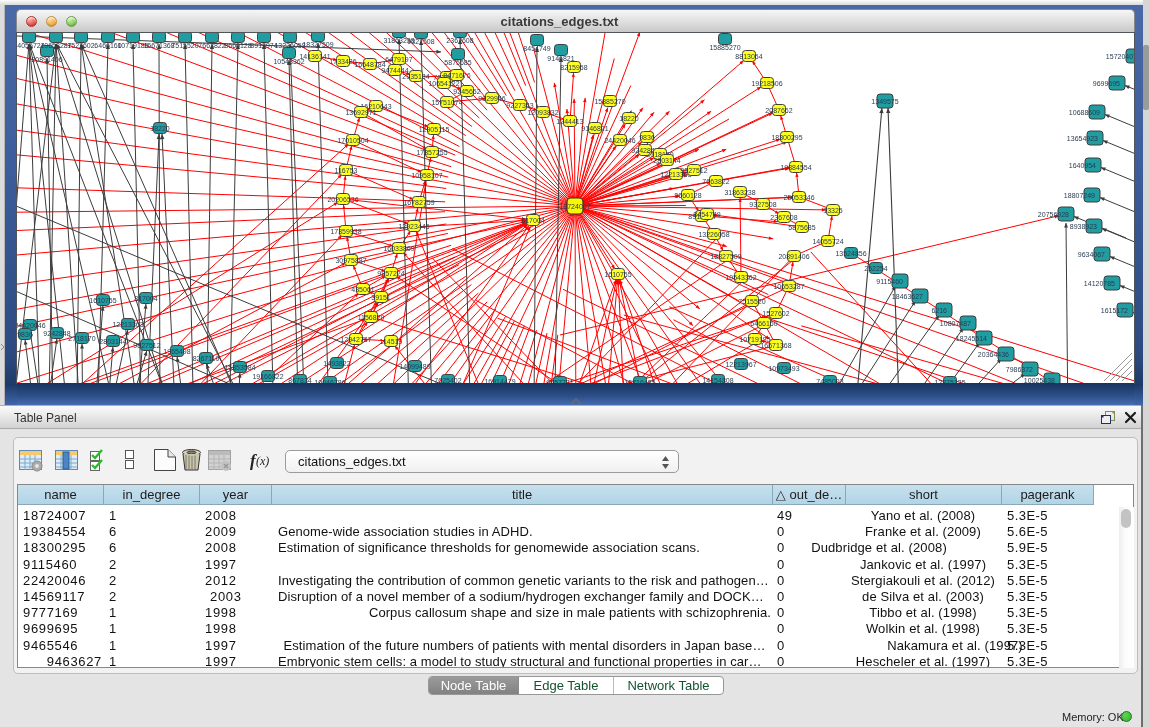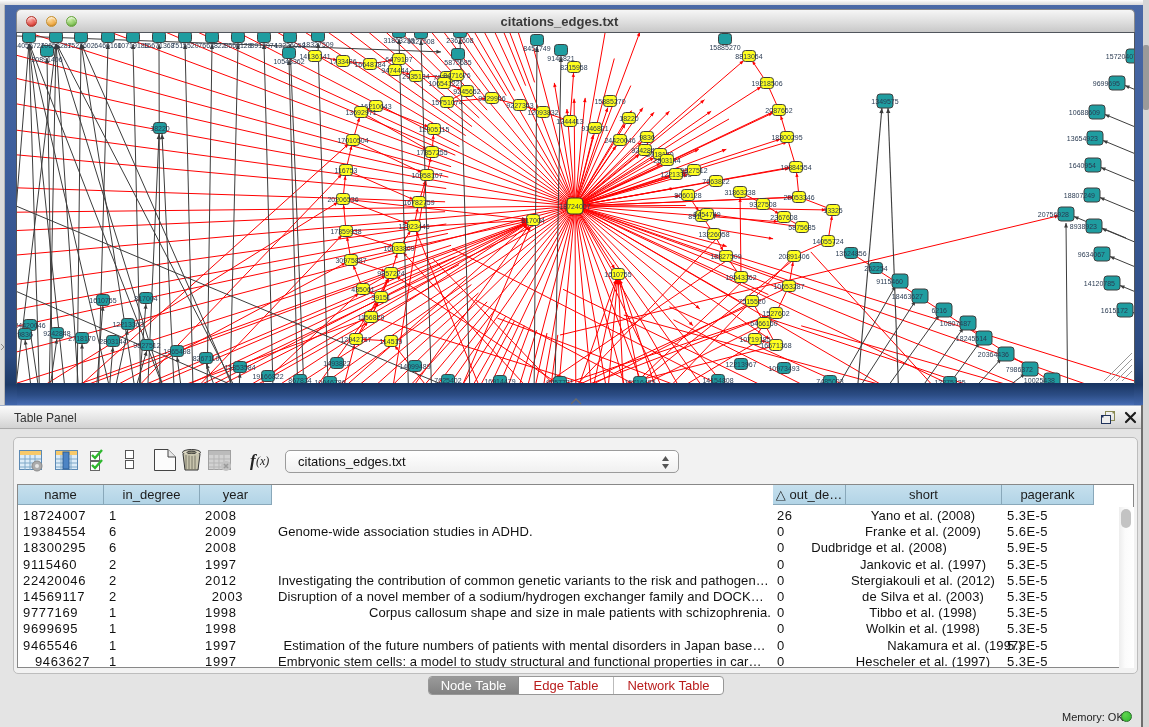--- a/index.html
+++ b/index.html
@@ -14,21 +14,21 @@
 #tpbar{left:0;top:405px;width:1149px;height:24px;background:linear-gradient(#fbfbfb,#e3e3e3 60%,#d2d2d2);border-top:1px solid #9fb0cc;border-bottom:1px solid #ababab;font-size:12px;color:#333}
 #tpbar span{position:absolute;left:14px;top:5px}
 #panelbg{left:0;top:430px;width:1149px;height:297px;background:#e4e4e4}
 #innerpanel{left:13px;top:437px;width:1125px;height:237px;background:#f2f2f2;border:1px solid #bdbdbd;border-radius:5px}
 #combo{left:285px;top:450px;width:394px;height:23px;background:linear-gradient(#fff,#f0f0f0);border:1px solid #9b9b9b;border-radius:5px;font-size:13px;color:#111;line-height:21px;padding-left:12px}
 #table{left:17px;top:484px;width:1117px;height:184px;background:#fff;border:1px solid #888;overflow:hidden}
 .hdr{position:absolute;top:0;height:20px;background:linear-gradient(#c6e0ee,#b2d4e6);border-right:1px solid #89a8ba;border-bottom:1px solid #89a8ba;font-size:13px;color:#1c1c1c;text-align:center;line-height:20px}
 .row{position:absolute;width:1080px;height:17px;font-size:13px;line-height:17px;color:#111;white-space:nowrap}
 .c{position:absolute;overflow:hidden;text-overflow:ellipsis}
 #tabs{left:428px;top:676px;width:296px;height:19px;border:1px solid #979797;border-radius:4px;background:#fff;font-size:13px;overflow:hidden}
-.seg{position:absolute;top:0;height:19px;line-height:18px;text-align:center;color:#b91c1c}
+.seg{position:absolute;top:0;height:19px;line-height:18px;text-align:center;color:#14532d}
 #memory{right:45px;top:710px;font-size:11px;color:#222;position:absolute}
 #greendot{left:1121px;top:711px;width:11px;height:11px;border-radius:50%;background:radial-gradient(circle at 35% 30%,#5fd44f,#2eb82e);border:1px solid #2a6d2a}
 #rightstrip{left:1143px;top:0;width:6px;height:727px;background:#d6d6d6}
 #rightline{left:1141px;top:405px;width:2px;height:322px;background:#6e6e6e}
 #rightthumb{left:1143px;top:45px;width:6px;height:65px;background:#9a9a9a;border-radius:2px}
 #scroll{left:1119px;top:507px;width:15px;height:161px;background:linear-gradient(90deg,#ededed,#fbfbfb 40%,#fff)}
 #thumb{left:1121px;top:509px;width:10px;height:19px;background:#c3c3c3;border-radius:5px}
 </style></head><body>
 <div class="abs" id="mdi"></div>
 <div class="abs" id="topsliver"></div>
@@ -924,44 +924,46 @@
 <div class="abs" id="combo">citations_edges.txt
   <svg style="position:absolute;right:8px;top:4px" width="9" height="15">
       <path d="M4.5 1 L8 6 L1 6 Z" fill="#555"></path>
       <path d="M4.5 14 L8 9 L1 9 Z" fill="#555"></path>
     </svg>
 </div>
 <div class="abs" id="table">
     <div class="hdr" style="left:0px;width:86px">name</div>
     <div class="hdr" style="left:86px;width:96px">in_degree</div>
     <div class="hdr" style="left:182px;width:72px">year</div>
+    <div class="hdr" style="left:254px;width:501px">title</div>
     <div class="hdr" style="left:755px;width:73px">△ out_de…</div>
     <div class="hdr" style="left:828px;width:156px">short</div>
     <div class="hdr" style="left:984px;width:92px">pagerank</div>
     <div class="row" style="top:22px">
       <div class="c" style="left:5px;width:79px;text-align:left;letter-spacing:0.65px">18724007</div>
       <div class="c" style="left:91px;width:89px;text-align:left;letter-spacing:0.65px">1</div>
       <div class="c" style="left:187px;width:65px;text-align:left;letter-spacing:0.65px">2008</div>
-      <div class="c" style="left:759px;width:67px;text-align:left;letter-spacing:0.6px">26</div>
+      <div class="c" style="left:759px;width:67px;text-align:left;letter-spacing:0.6px">49</div>
       <div class="c" style="left:828px;width:154px;text-align:center;letter-spacing:0.12px">Yano et al. (2008)</div>
       <div class="c" style="left:989px;width:85px;text-align:left;letter-spacing:0.45px">5.3E-5</div>
     </div>
     <div class="row" style="top:38.2px">
       <div class="c" style="left:5px;width:79px;text-align:left;letter-spacing:0.65px">19384554</div>
       <div class="c" style="left:91px;width:89px;text-align:left;letter-spacing:0.65px">6</div>
       <div class="c" style="left:187px;width:65px;text-align:left;letter-spacing:0.65px">2009</div>
       <div class="c" style="left:260px;width:493px;text-align:left;letter-spacing:0.08px">Genome-wide association studies in ADHD.</div>
       <div class="c" style="left:759px;width:67px;text-align:left;letter-spacing:0.6px">0</div>
       <div class="c" style="left:828px;width:154px;text-align:center;letter-spacing:0.12px">Franke et al. (2009)</div>
       <div class="c" style="left:989px;width:85px;text-align:left;letter-spacing:0.45px">5.6E-5</div>
     </div>
     <div class="row" style="top:54.400000000000006px">
       <div class="c" style="left:5px;width:79px;text-align:left;letter-spacing:0.65px">18300295</div>
       <div class="c" style="left:91px;width:89px;text-align:left;letter-spacing:0.65px">6</div>
       <div class="c" style="left:187px;width:65px;text-align:left;letter-spacing:0.65px">2008</div>
+      <div class="c" style="left:260px;width:493px;text-align:left;letter-spacing:0.08px">Estimation of significance thresholds for genomewide association scans.</div>
       <div class="c" style="left:759px;width:67px;text-align:left;letter-spacing:0.6px">0</div>
       <div class="c" style="left:784px;width:154px;text-align:center;letter-spacing:0.12px">Dudbridge et al. (2008)</div>
       <div class="c" style="left:989px;width:85px;text-align:left;letter-spacing:0.45px">5.9E-5</div>
     </div>
     <div class="row" style="top:70.60000000000001px">
       <div class="c" style="left:5px;width:79px;text-align:left;letter-spacing:0.65px">9115460</div>
       <div class="c" style="left:91px;width:89px;text-align:left;letter-spacing:0.65px">2</div>
       <div class="c" style="left:187px;width:65px;text-align:left;letter-spacing:0.65px">1997</div>
       <div class="c" style="left:759px;width:67px;text-align:left;letter-spacing:0.6px">0</div>
       <div class="c" style="left:828px;width:154px;text-align:center;letter-spacing:0.12px">Jankovic et al. (1997)</div>
@@ -972,21 +974,21 @@
       <div class="c" style="left:91px;width:89px;text-align:left;letter-spacing:0.65px">2</div>
       <div class="c" style="left:187px;width:65px;text-align:left;letter-spacing:0.65px">2012</div>
       <div class="c" style="left:260px;width:493px;text-align:left;letter-spacing:0.08px">Investigating the contribution of common genetic variants to the risk and pathogen…</div>
       <div class="c" style="left:759px;width:67px;text-align:left;letter-spacing:0.6px">0</div>
       <div class="c" style="left:828px;width:154px;text-align:center;letter-spacing:0.12px">Stergiakouli et al. (2012)</div>
       <div class="c" style="left:989px;width:85px;text-align:left;letter-spacing:0.45px">5.5E-5</div>
     </div>
     <div class="row" style="top:103.00000000000001px">
       <div class="c" style="left:5px;width:79px;text-align:left;letter-spacing:0.65px">14569117</div>
       <div class="c" style="left:91px;width:89px;text-align:left;letter-spacing:0.65px">2</div>
-      <div class="c" style="left:177px;width:65px;text-align:center;letter-spacing:0.65px">2003</div>
+      <div class="c" style="left:192px;width:65px;text-align:left;letter-spacing:0.65px">2003</div>
       <div class="c" style="left:260px;width:493px;text-align:left;letter-spacing:0.08px">Disruption of a novel member of a sodium/hydrogen exchanger family and DOCK…</div>
       <div class="c" style="left:759px;width:67px;text-align:left;letter-spacing:0.6px">0</div>
       <div class="c" style="left:828px;width:154px;text-align:center;letter-spacing:0.12px">de Silva et al. (2003)</div>
       <div class="c" style="left:989px;width:85px;text-align:left;letter-spacing:0.45px">5.3E-5</div>
     </div>
     <div class="row" style="top:119.20000000000002px">
       <div class="c" style="left:5px;width:79px;text-align:left;letter-spacing:0.65px">9777169</div>
       <div class="c" style="left:91px;width:89px;text-align:left;letter-spacing:0.65px">1</div>
       <div class="c" style="left:187px;width:65px;text-align:left;letter-spacing:0.65px">1998</div>
       <div class="c" style="left:260px;width:493px;text-align:right;letter-spacing:0.08px">Corpus callosum shape and size in male patients with schizophrenia.</div>
@@ -1005,21 +1007,21 @@
     <div class="row" style="top:151.6px">
       <div class="c" style="left:5px;width:79px;text-align:left;letter-spacing:0.65px">9465546</div>
       <div class="c" style="left:91px;width:89px;text-align:left;letter-spacing:0.65px">1</div>
       <div class="c" style="left:187px;width:65px;text-align:left;letter-spacing:0.65px">1997</div>
       <div class="c" style="left:260px;width:493px;text-align:center;letter-spacing:0.08px">Estimation of the future numbers of patients with mental disorders in Japan base…</div>
       <div class="c" style="left:759px;width:67px;text-align:left;letter-spacing:0.6px">0</div>
       <div class="c" style="left:860px;width:154px;text-align:center;letter-spacing:0.12px">Nakamura et al. (1997)</div>
       <div class="c" style="left:989px;width:85px;text-align:left;letter-spacing:0.45px">5.3E-5</div>
     </div>
     <div class="row" style="top:167.79999999999998px">
-      <div class="c" style="left:5px;width:79px;text-align:center;letter-spacing:0.65px">9463627</div>
+      <div class="c" style="left:5px;width:79px;text-align:right;letter-spacing:0.65px">9463627</div>
       <div class="c" style="left:91px;width:89px;text-align:left;letter-spacing:0.65px">1</div>
       <div class="c" style="left:187px;width:65px;text-align:left;letter-spacing:0.65px">1997</div>
       <div class="c" style="left:260px;width:493px;text-align:left;letter-spacing:0.08px">Embryonic stem cells: a model to study structural and functional properties in car…</div>
       <div class="c" style="left:759px;width:67px;text-align:left;letter-spacing:0.6px">0</div>
       <div class="c" style="left:828px;width:154px;text-align:center;letter-spacing:0.12px">Hescheler et al. (1997)</div>
       <div class="c" style="left:989px;width:85px;text-align:left;letter-spacing:0.45px">5.3E-5</div>
     </div>
   </div>
 <div class="abs" id="scroll"></div>
 <div class="abs" id="thumb"></div>

